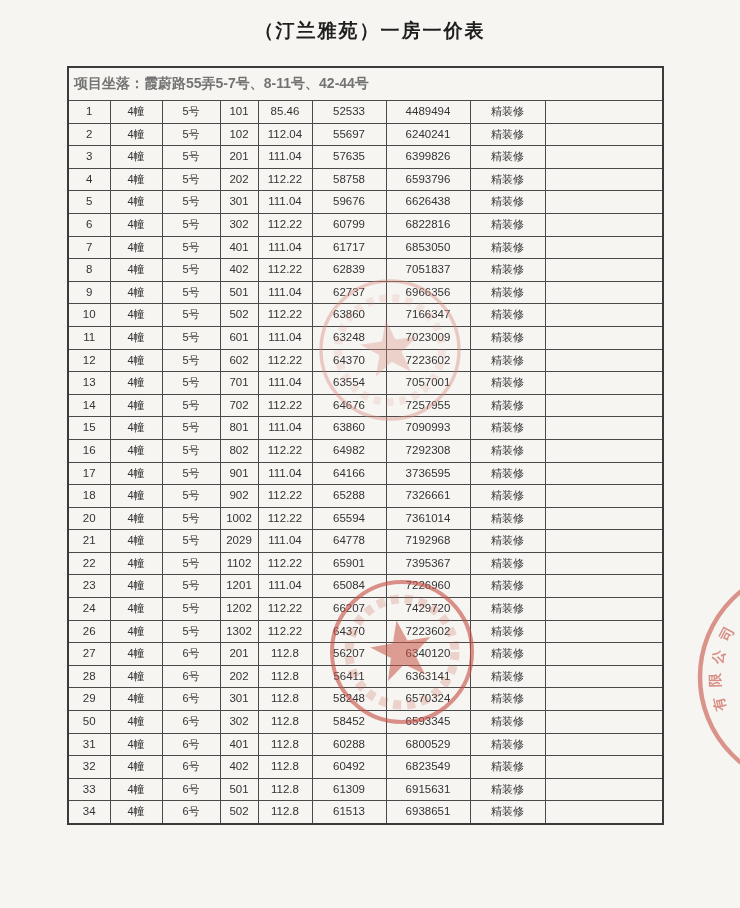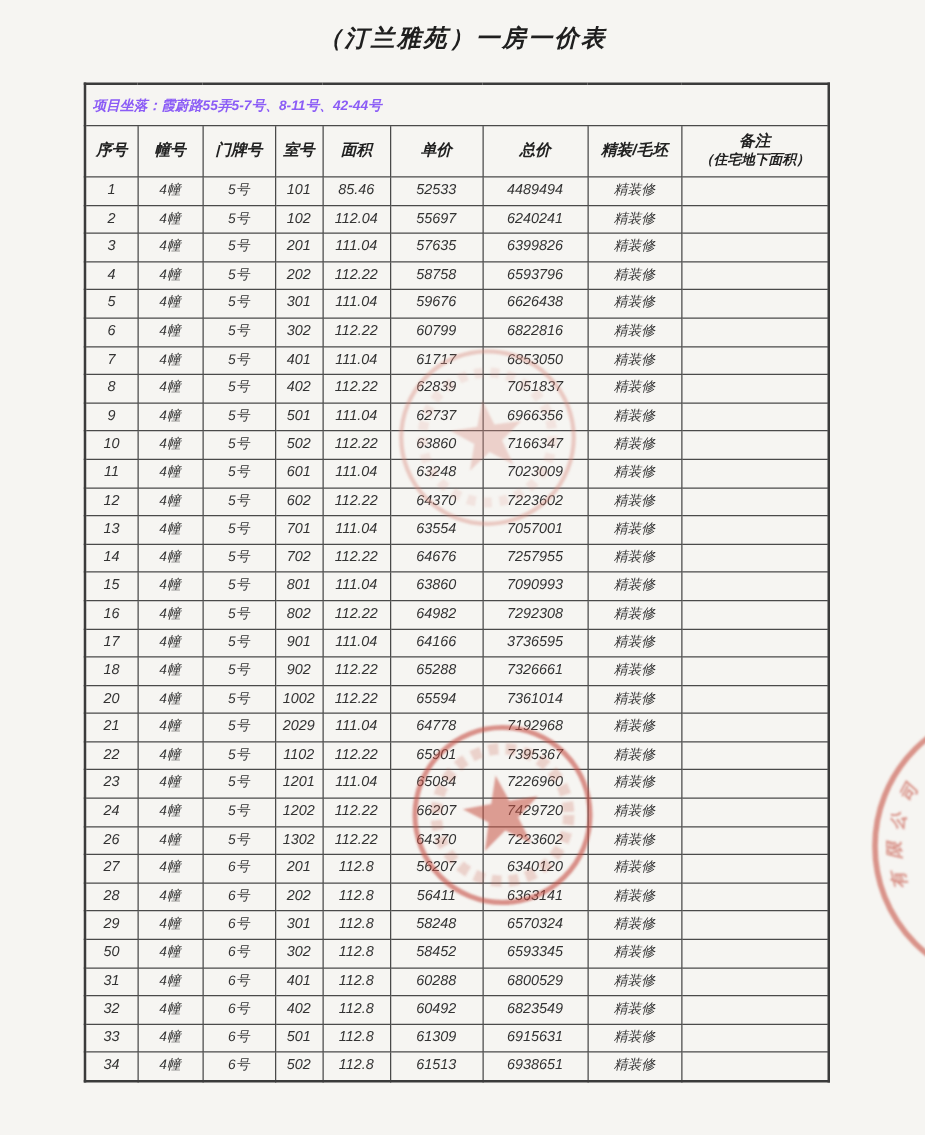--- a/index.html
+++ b/index.html
@@ -3,40 +3,40 @@
 <meta charset="utf-8">
 <style>
   html,body{margin:0;padding:0;}
   body{
     width:740px;height:908px;
     background:#f6f5f2;
     font-family:"Liberation Sans","DejaVu Sans",sans-serif;
     color:#2e2e2e;
     overflow:hidden;
   }
-  .page{position:relative;width:611px;height:908px;font-style:italic;}
+  .page{position:relative;width:611px;height:908px;}
   .page-title{
     position:absolute;top:18px;left:0;width:740px;
     text-align:center;font-size:19px;font-weight:bold;
     letter-spacing:2px;color:#1f1f1f;
   }
   table.price-table{
     position:absolute;left:67px;top:66px;width:596px;
     border-collapse:collapse;table-layout:fixed;
     font-size:11.5px;color:#333;
   }
   table.price-table td,table.price-table th{
     border:1px solid #4a4a4a;
     padding:0;text-align:center;vertical-align:middle;
     overflow:hidden;white-space:nowrap;
   }
   table.price-table{border:2px solid #3b3b3b;}
   tr.location-row td{
     height:32px;text-align:left;padding-left:5px;
-    font-weight:bold;font-size:11px;color:#8b5cf6;
+    font-weight:bold;font-size:14px;color:#737373;
   }
   tr.header-row th{
     height:40px;font-weight:bold;font-size:12.5px;color:#222;
     line-height:1.25;
   }
   tr.header-row .sub-note{display:block;font-size:11px;font-weight:bold;}
   tbody td{height:21.6px;line-height:21.6px;}
   tbody td:nth-child(2),tbody td:nth-child(3),tbody td:nth-child(8){font-size:11px;}
   .stamps{
     position:absolute;left:0;top:0;width:740px;height:908px;
@@ -59,31 +59,20 @@
         <col style="width:54px">
         <col style="width:74px">
       <col style="width:84px">
         <col style="width:75px">
         <col style="width:118px">
     </colgroup>
     <thead>
       <tr class="location-row">
         <td colspan="9"><span>项目坐落：</span><span>霞蔚路55弄5-7号、8-11号、42-44号</span></td>
       </tr>
-      <tr class="header-row">
-        <th>序号</th>
-        <th>幢号</th>
-        <th>门牌号</th>
-        <th>室号</th>
-        <th>面积</th>
-        <th>单价</th>
-        <th>总价</th>
-        <th>精装/毛坯</th>
-        <th><span>备注</span><span class="sub-note">（住宅地下面积）</span></th>
-      </tr>
     </thead>
     <tbody>
         <tr>
           <td>1</td>
           <td>4幢</td>
           <td>5号</td>
           <td>101</td>
           <td>85.46</td>
           <td>52533</td>
           <td>4489494</td>

